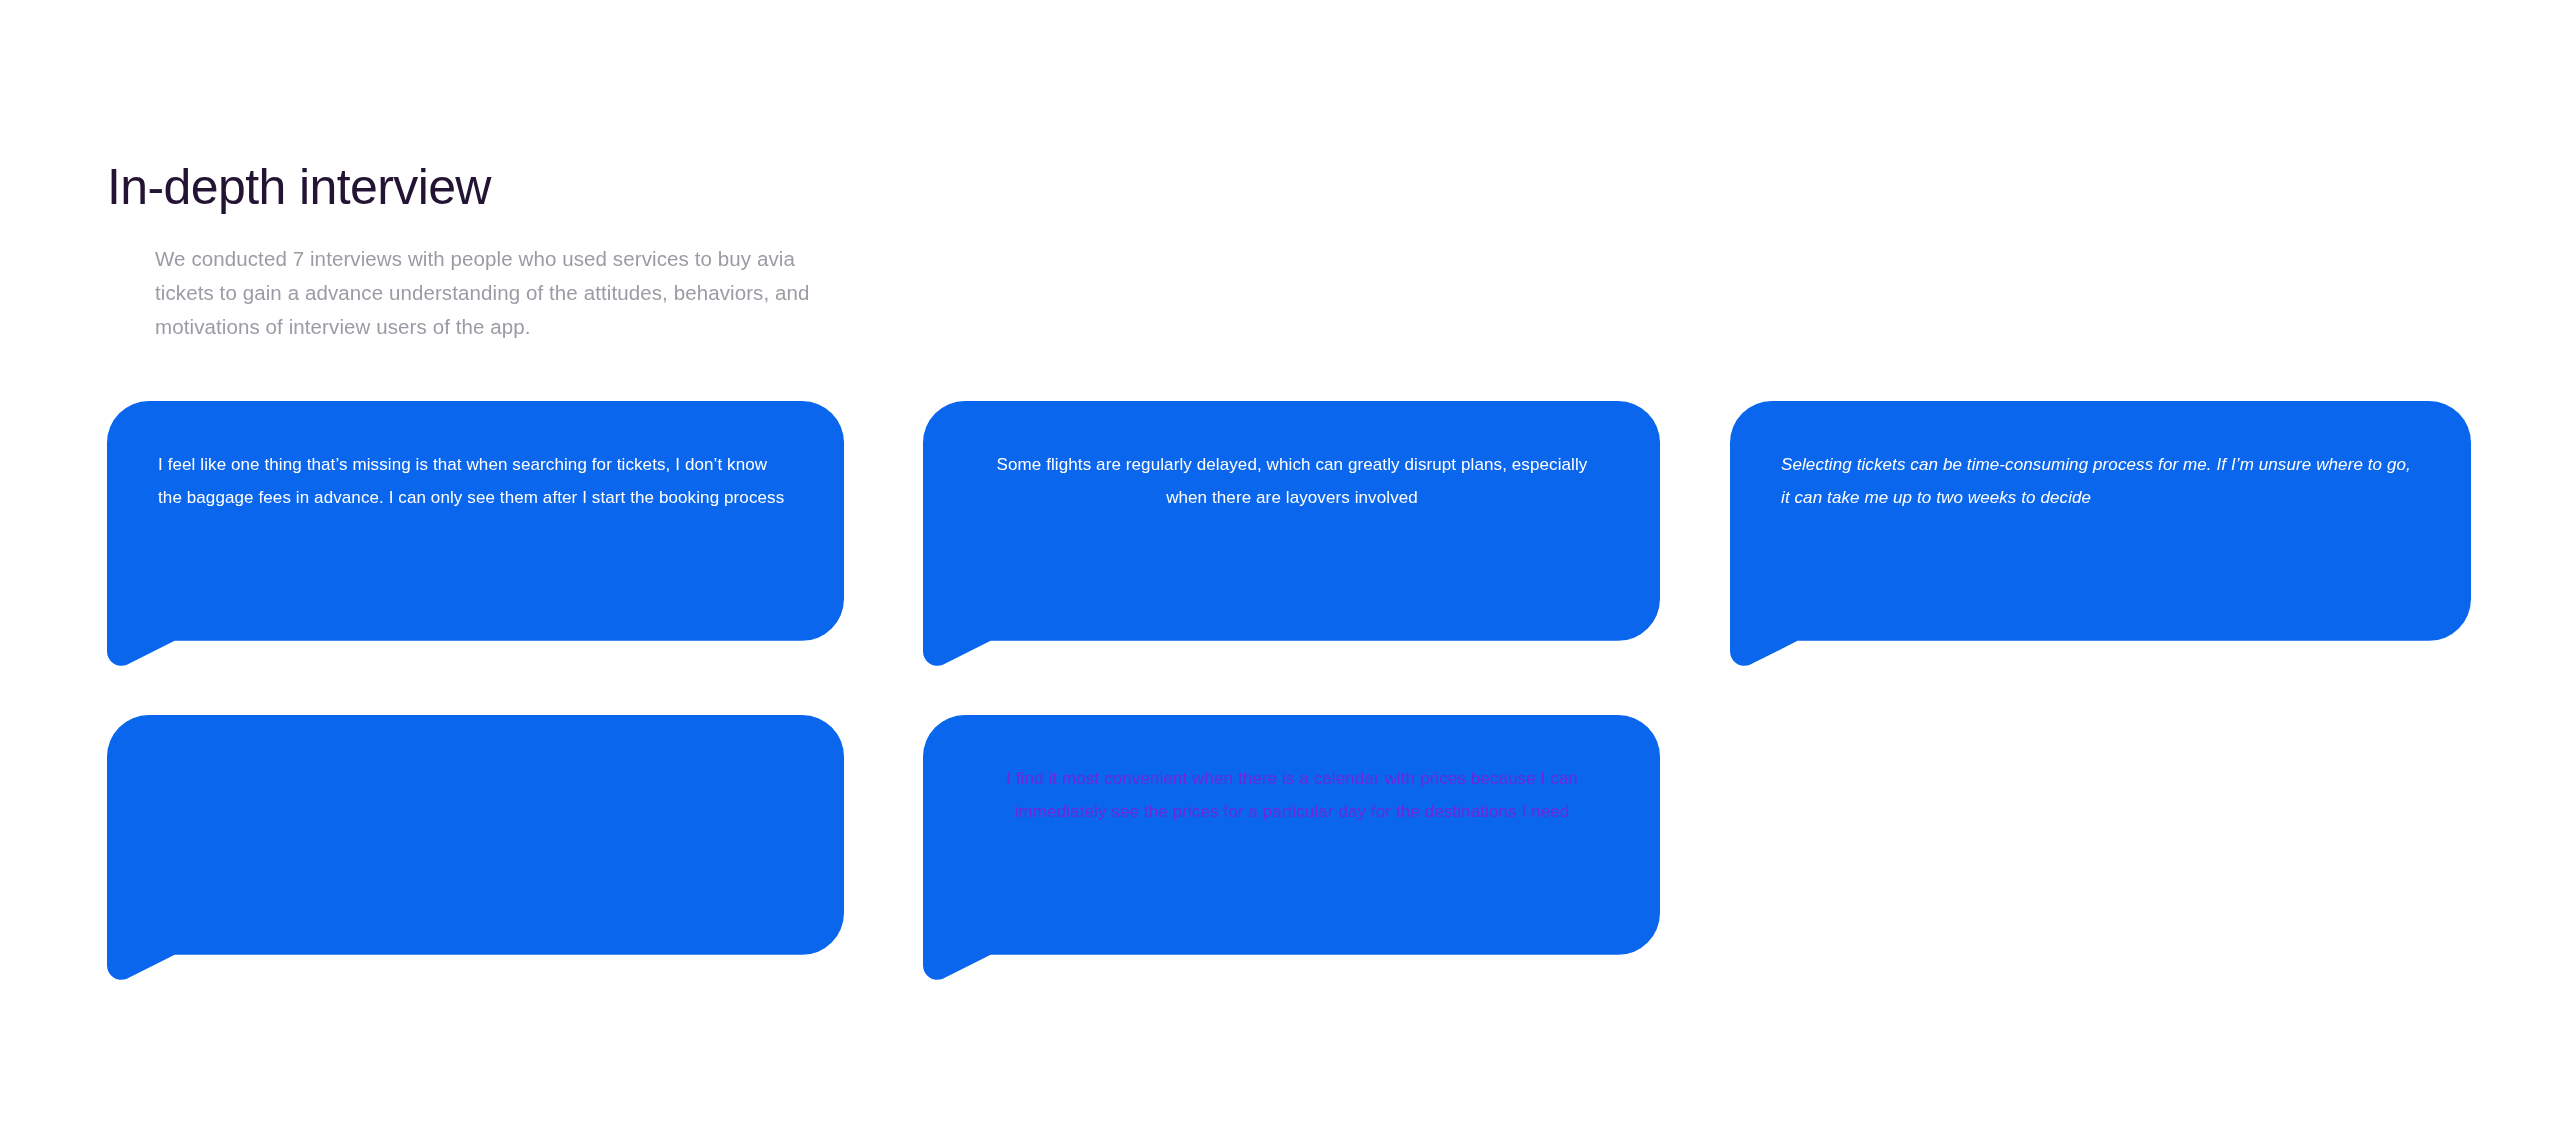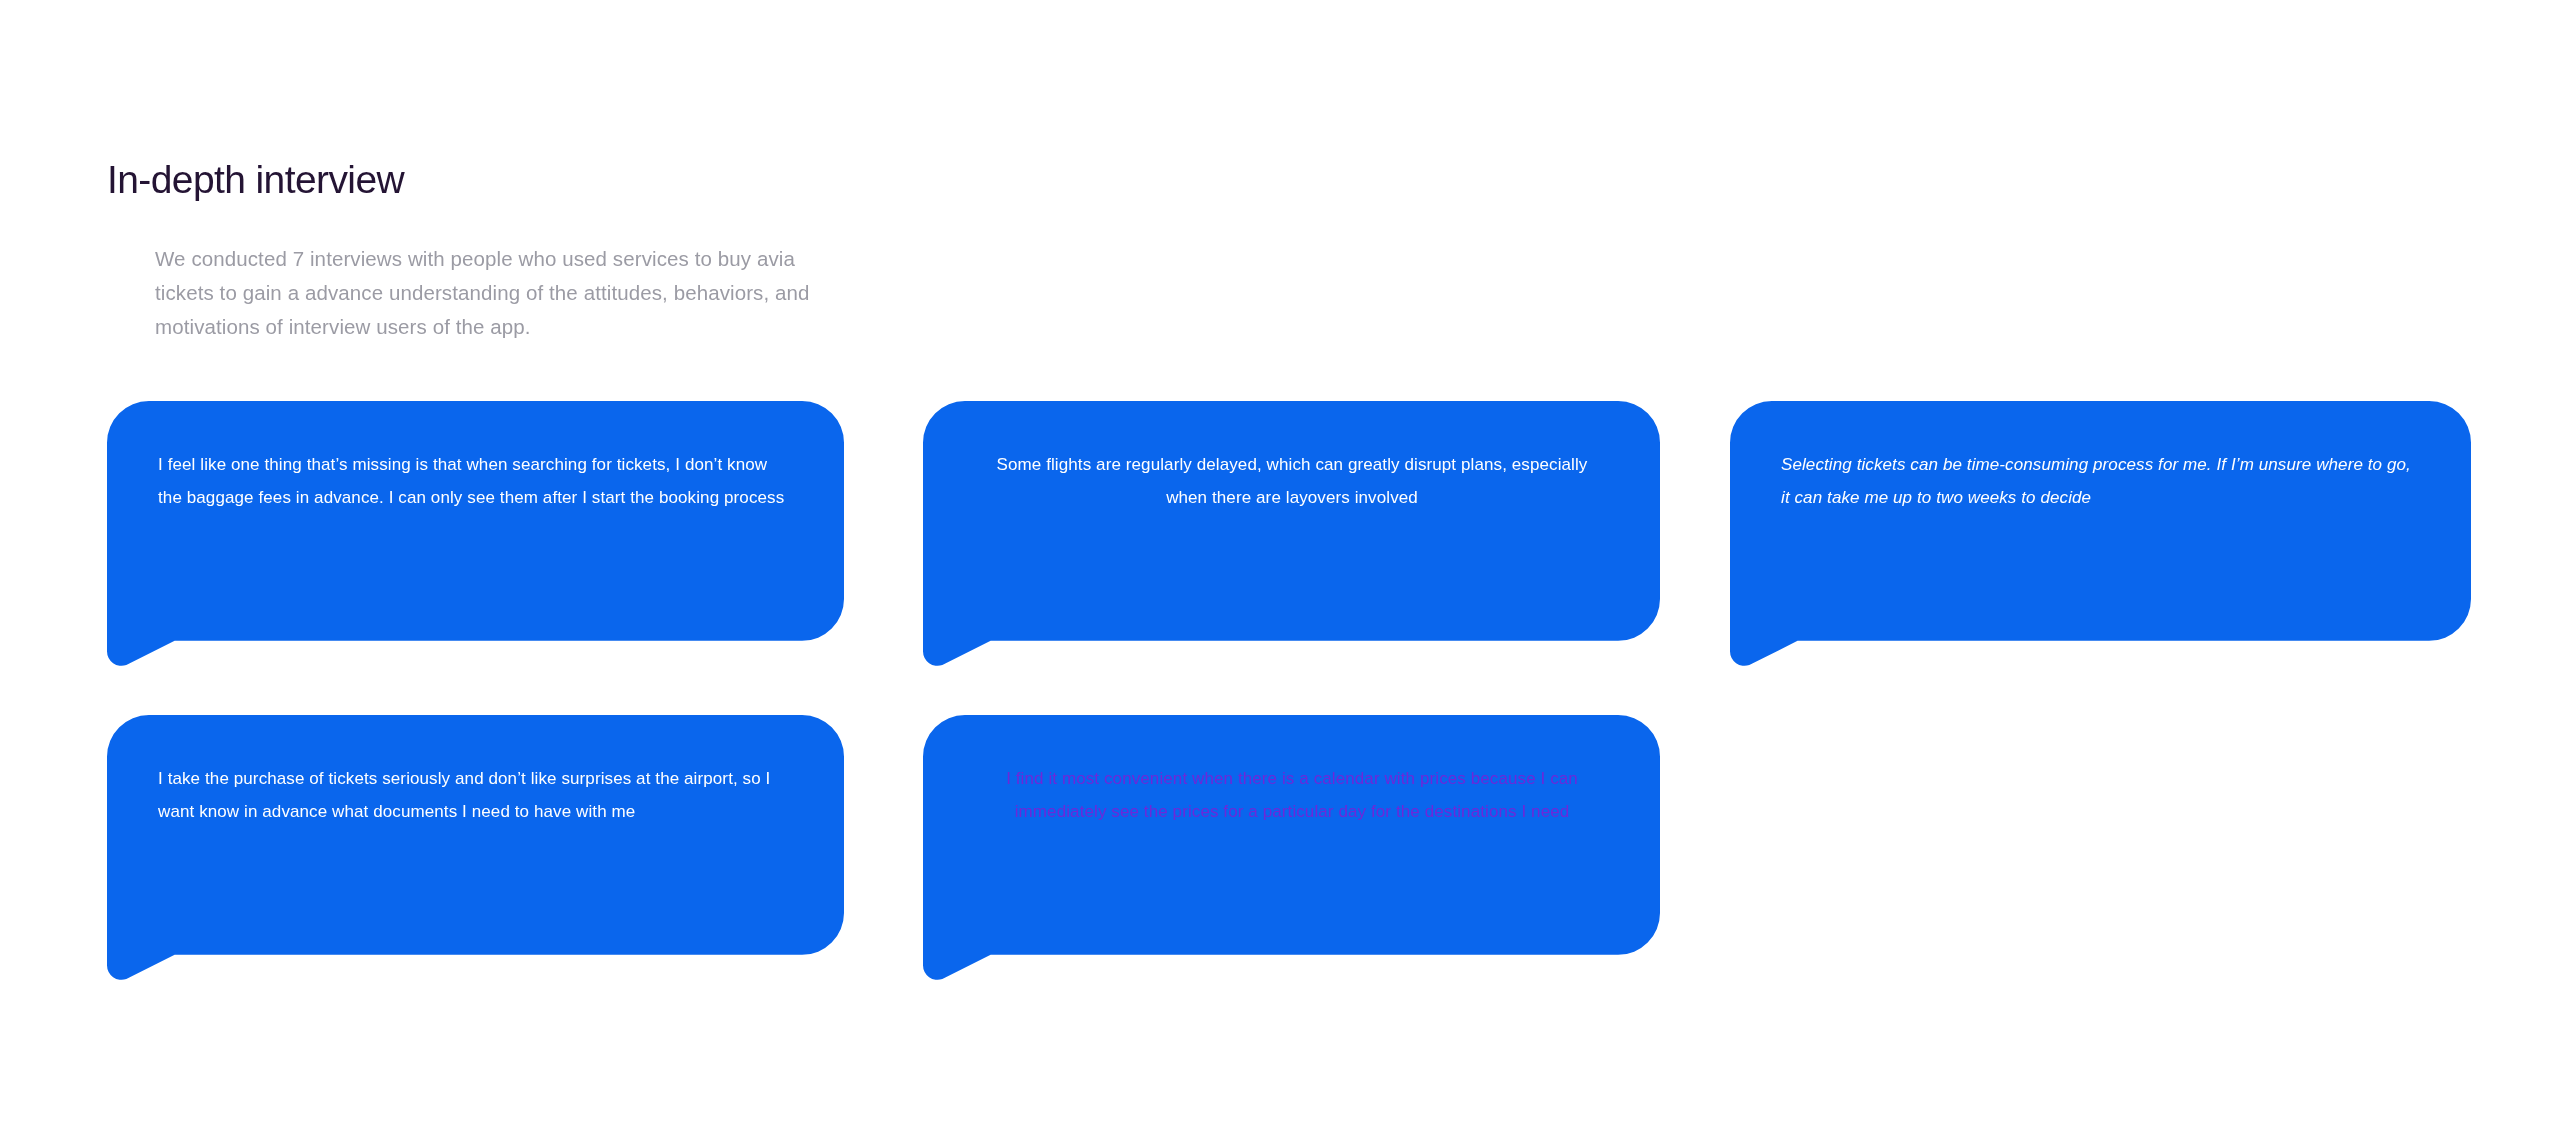--- a/index.html
+++ b/index.html
@@ -20,21 +20,21 @@
     width: 2576px;
     height: 1130px;
     background: #ffffff;
   }
 
   
   .page-title {
     position: absolute;
     left: 107px;
     top: 123px;
-    font-size: 39px;
+    font-size: 50px;
     line-height: 61px;
     font-weight: 400;
     letter-spacing: -0.6px;
     color: #241434;
     white-space: nowrap;
   }
 
   .page-subtitle {
     position: absolute;
     left: 107px;
@@ -127,21 +127,20 @@
       <svg class="bubble-shape" viewBox="0 0 921 328" preserveAspectRatio="none">
         <path d="M0,52 A52,52 0 0 1 52,0 L869,0 A52,52 0 0 1 921,52 L921,246 A52,52 0 0 1 869,298 L84,298 L24,328 A18,18 0 0 1 0,311 Z" fill="#0a66ed"></path>
       </svg>
       <div class="quote-text" style="color: rgb(255, 255, 255);">Selecting tickets can be time-consuming process for me. If I’m unsure where to go, it can take me up to two weeks to decide</div>
     </div>
 
     <div class="quote-bubble col-1 row-2">
       <svg class="bubble-shape" viewBox="0 0 915 328" preserveAspectRatio="none">
         <path d="M0,52 A52,52 0 0 1 52,0 L863,0 A52,52 0 0 1 915,52 L915,246 A52,52 0 0 1 863,298 L84,298 L24,328 A18,18 0 0 1 0,311 Z" fill="#0a66ed"></path>
       </svg>
-      <div class="quote-text" style="color: rgb(255, 255, 255);">I take the purchase of tickets seriously and don’t like surprises at the airport, so I want know in advance what documents I need to have with me</div>
     </div>
 
     <div class="quote-bubble col-2 row-2">
       <svg class="bubble-shape" viewBox="0 0 915 328" preserveAspectRatio="none">
         <path d="M0,52 A52,52 0 0 1 52,0 L863,0 A52,52 0 0 1 915,52 L915,246 A52,52 0 0 1 863,298 L84,298 L24,328 A18,18 0 0 1 0,311 Z" fill="#0a66ed"></path>
       </svg>
       <div class="quote-text" style="color: #6d28d9;">I find it most convenient when there is a calendar with prices because I can immediately see the prices for a particular day for the destinations I need</div>
     </div>
 
   </div>

